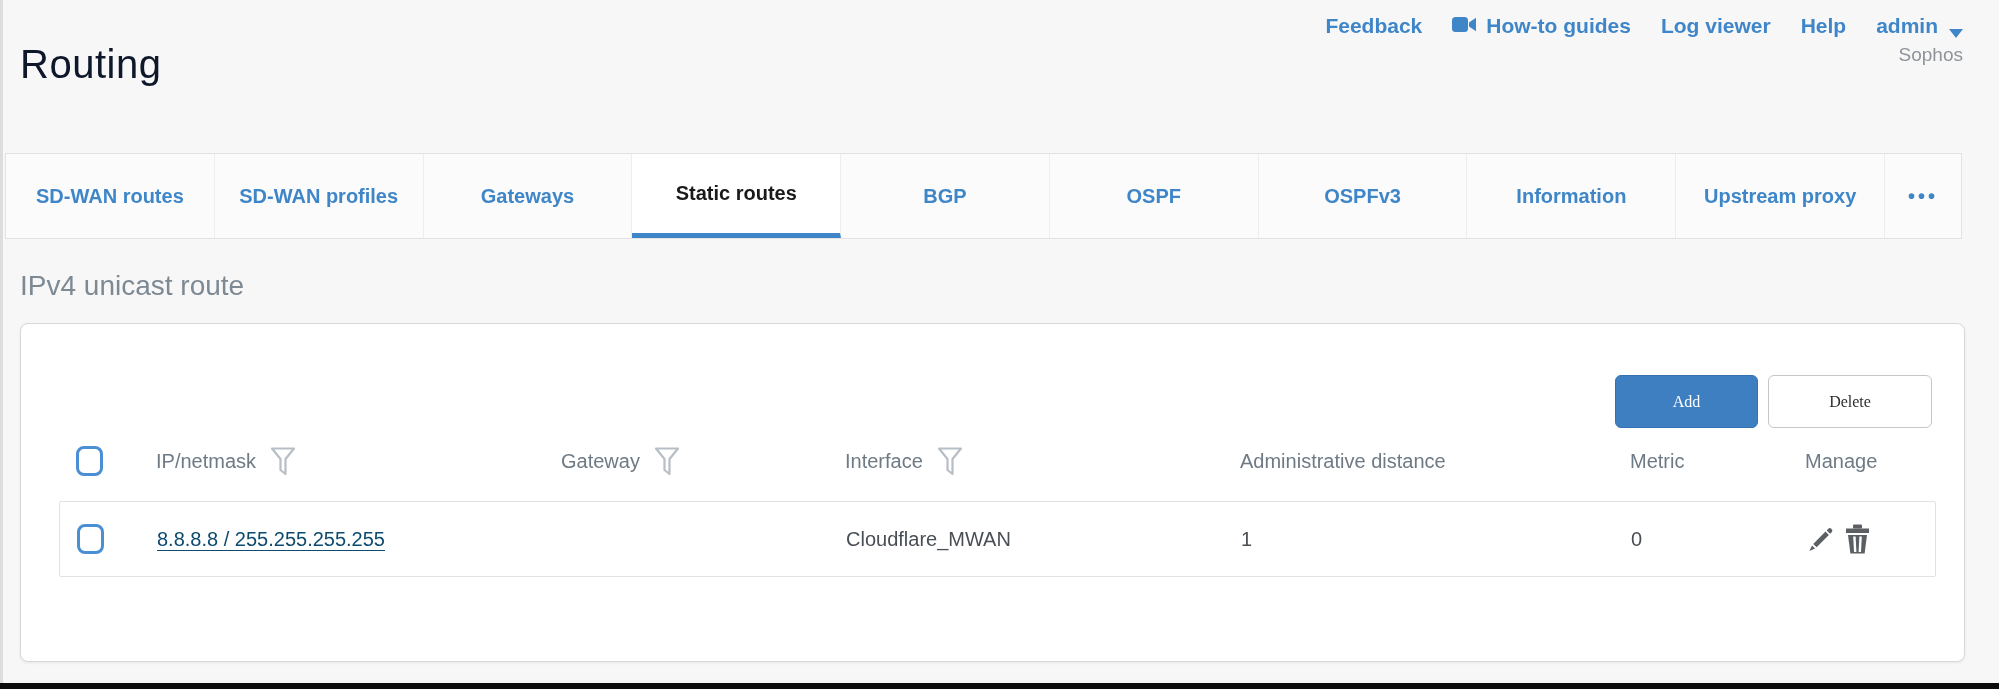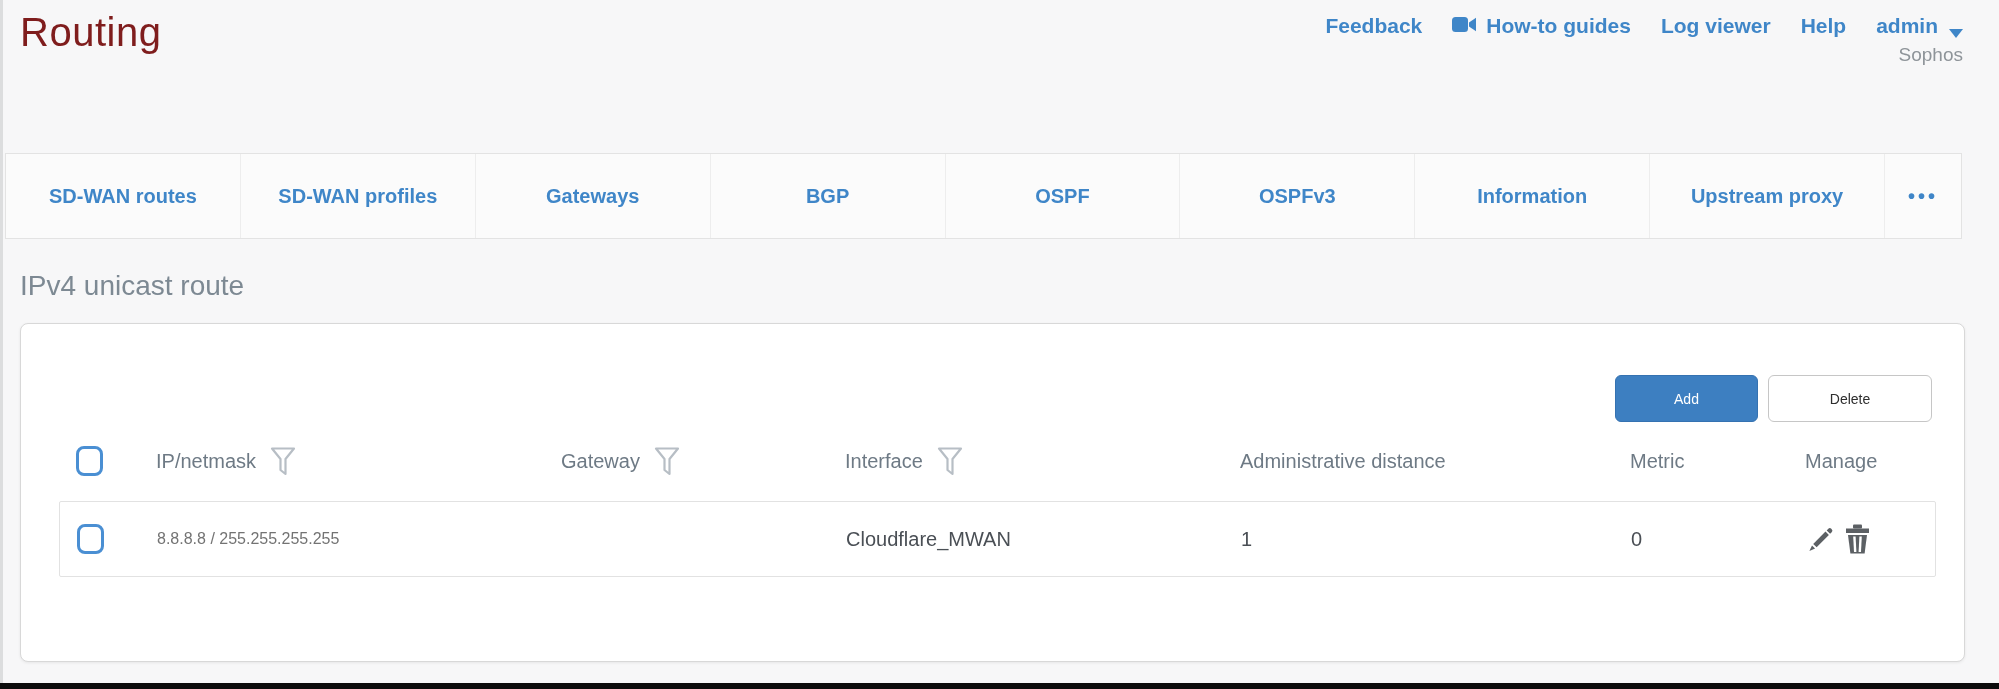--- a/index.html
+++ b/index.html
@@ -8,21 +8,21 @@
     background:#f7f7f8;
     font-family:"Liberation Sans","DejaVu Sans",sans-serif;
     -webkit-font-smoothing:antialiased;
   }
   
   .edge-left{position:absolute;left:0;top:0;bottom:0;width:3px;background:#dcddde;}
   .edge-bottom{position:absolute;left:0;right:0;bottom:0;height:6px;background:#0c0c0c;}
 
   
   .page-header{position:absolute;top:8px;left:20px;right:36px;display:flex;justify-content:space-between;align-items:flex-start;}
-  .page-title{font-size:40px;line-height:48px;font-weight:400;color:#7f1d1d;letter-spacing:.5px;}
+  .page-title{font-size:40px;line-height:48px;font-weight:400;color:#0f172a;letter-spacing:.5px;margin-top:32px;}
   .header-right{display:flex;flex-direction:column;align-items:flex-end;padding-top:6px;}
   .header-links{display:flex;align-items:center;gap:30px;}
   .hlink{display:flex;align-items:flex-end;gap:9px;color:#3f86c8;font-size:21px;font-weight:bold;cursor:pointer;white-space:nowrap;}
   .caret{width:0;height:0;border-left:7px solid transparent;border-right:7px solid transparent;border-top:9px solid #3f86c8;margin-left:2px;margin-top:2px;}
   .brand{margin-top:6px;font-size:19px;color:#8e9499;}
 
   
   .tabbar{position:absolute;top:153px;left:5px;right:37px;height:86px;box-sizing:border-box;
     display:flex;background:#fbfbfb;border:1px solid #e3e3e3;}
   .tab{flex:1 1 0;display:flex;align-items:center;justify-content:center;box-sizing:border-box;
@@ -32,39 +32,39 @@
     font-size:20px;font-weight:bold;letter-spacing:3px;cursor:pointer;}
 
   
   .section-title{position:absolute;top:270px;left:20px;font-size:28px;line-height:32px;color:#7d8993;font-weight:400;}
 
   .card{position:absolute;top:323px;left:20px;right:34px;bottom:27px;box-sizing:border-box;
     background:#fff;border:1px solid #d8d8d8;border-radius:8px;box-shadow:0 1px 3px rgba(0,0,0,.07);}
 
   
   .card-toolbar{position:absolute;top:51px;right:32px;display:flex;gap:10px;}
-  .btn{box-sizing:border-box;height:47px;border-radius:6px;font-size:14px;display:flex;align-items:center;justify-content:center;cursor:pointer;font-family:Liberation Sans, sans-serif;}
+  .btn{box-sizing:border-box;height:53px;border-radius:6px;font-size:16px;display:flex;align-items:center;justify-content:center;cursor:pointer;font-family:Liberation Serif, serif;}
   .btn-add{width:143px;background:#3d7fc1;border:1px solid #3572b1;color:#fff;}
   .btn-delete{width:164px;background:#fff;border:1px solid #c6c6c6;color:#2e2e2e;}
 
   
   .thead{position:absolute;top:114px;left:38px;right:28px;height:46px;display:flex;align-items:center;}
   .trow{position:absolute;top:177px;left:38px;right:28px;height:76px;box-sizing:border-box;
     border:1px solid #e2e2e2;border-radius:2px;background:#fff;display:flex;align-items:center;}
   .col{box-sizing:border-box;display:flex;align-items:center;gap:14px;overflow:hidden;}
   .col-select {flex:0 0 97px;padding-left:17px;}
   .col-ip     {flex:0 0 405px;}
   .col-gw     {flex:0 0 260px;}
   .col-if     {flex:0 0 395px;margin-left:24px;}
   .col-ad     {flex:0 0 390px;}
   .col-metric {flex:0 0 175px;}
   .col-manage {flex:1 1 auto;gap:9px;}
   .th{font-size:20px;color:#6e7a85;font-weight:400;white-space:nowrap;}
   .cell{font-size:20px;color:#4a4f55;white-space:nowrap;}
-  .ip-link{font-size:16px;color:#737373;text-decoration:underline;text-underline-offset:4px;cursor:pointer;}
+  .ip-link{font-size:20px;color:#0c4a6e;text-decoration:underline;text-underline-offset:4px;cursor:pointer;}
 
   .checkbox{width:27px;height:30px;box-sizing:border-box;border:3px solid #4a8fd3;border-radius:8px;background:#fff;cursor:pointer;flex:0 0 auto;}
 
   .icon-btn{display:inline-flex;align-items:center;justify-content:center;cursor:pointer;}
   .funnel{display:inline-flex;cursor:pointer;}
 </style>
 </head>
 <body>
 
 <div class="edge-left"></div>
@@ -103,20 +103,23 @@
 
 <div class="tabbar">
   <div class="tab">
       <span>SD-WAN routes</span>
     </div>
   <div class="tab">
       <span>SD-WAN profiles</span>
     </div>
   <div class="tab">
       <span>Gateways</span>
+    </div>
+  <div class="tab active">
+      <span>Static routes</span>
     </div>
   <div class="tab">
       <span>BGP</span>
     </div>
   <div class="tab">
       <span>OSPF</span>
     </div>
   <div class="tab">
       <span>OSPFv3</span>
     </div>

